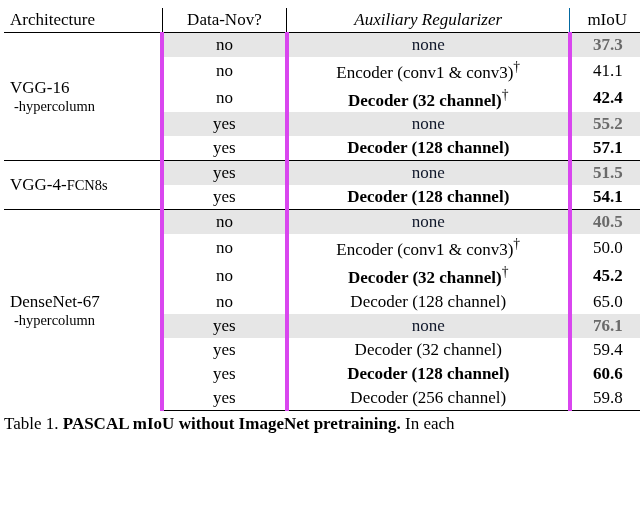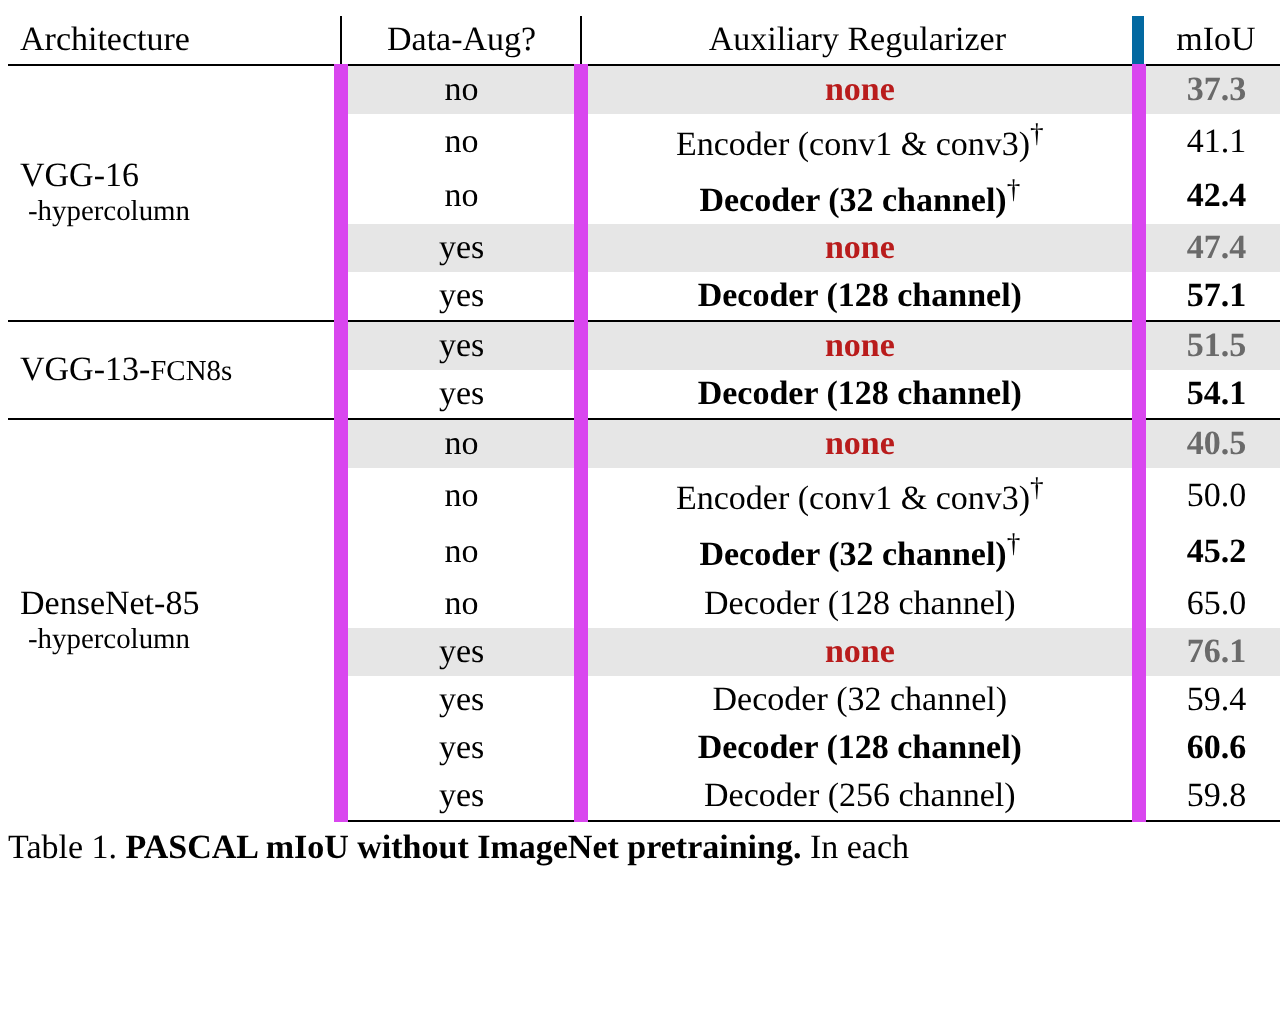--- a/index.html
+++ b/index.html
@@ -26,45 +26,46 @@
     border-bottom: 1px solid #000;
   }
   th.arch-head {
     text-align: left;
     border-right: 1px solid #000;
   }
   th.aug-head {
     border-right: 1px solid #000;
   }
   th.reg-head {
-    border-right: 6px solid #0369a1;
+    border-right: 1px solid #0369a1;
+    font-style: italic;
   }
   td.sep-left {
-    border-left: 7px solid #d946ef;
+    border-left: 4px solid #d946ef;
   }
   td.arch-col {
     text-align: left;
     border-right: 1px solid #000;
   }
   tr.group-border td {
     border-bottom: 1px solid #000;
   }
   td.group-border-arch {
     border-bottom: 1px solid #000;
   }
   tr.hl td:not(.arch-col) {
     background: #e6e6e6;
   }
   tr.hl td.miou {
     color: #6a6a6a;
     font-weight: bold;
   }
   tr.hl td.reg {
-    color: #b91c1c;
-    font-weight: bold;
+    color: #0f172a;
+    font-weight: normal;
   }
   .bold {
     font-weight: bold;
   }
   sup.dag {
     font-size: 0.8em;
   }
   .arch-main {
     display: block;
   }
@@ -90,21 +91,21 @@
     font-weight: bold;
   }
 </style>
 </head>
 <body>
 
 <table>
   <thead>
     <tr>
       <th class="arch-head">Architecture</th>
-      <th class="aug-head">Data-Aug?</th>
+      <th class="aug-head">Data-Nov?</th>
       <th class="reg-head">Auxiliary Regularizer</th>
       <th>mIoU</th>
     </tr>
   </thead>
   <tbody>
 
   <tr class="hl">
         <td class="arch-col group-border-arch" rowspan="5">
           <span class="arch-main">VGG-16</span>
           <span class="arch-sub">-hypercolumn</span>
@@ -119,41 +120,41 @@
         <td class="sep-left miou"><span>41.1</span></td>
       </tr>
       <tr>
         <td class="sep-left">no</td>
         <td class="sep-left reg"><span class="bold">Decoder (32 channel)</span><sup class="dag">†</sup></td>
         <td class="sep-left miou"><span class="bold">42.4</span></td>
       </tr>
       <tr class="hl">
         <td class="sep-left">yes</td>
         <td class="sep-left reg"><span>none</span></td>
-        <td class="sep-left miou"><span>47.4</span></td>
+        <td class="sep-left miou"><span>55.2</span></td>
       </tr>
       <tr class="group-border">
         <td class="sep-left">yes</td>
         <td class="sep-left reg"><span class="bold">Decoder (128 channel)</span></td>
         <td class="sep-left miou"><span class="bold">57.1</span></td>
       </tr>
       <tr class="hl">
-        <td class="arch-col group-border-arch" rowspan="2"><span>VGG-13-</span><span class="fcn-sub">FCN8s</span></td>
+        <td class="arch-col group-border-arch" rowspan="2"><span>VGG-4-</span><span class="fcn-sub">FCN8s</span></td>
         <td class="sep-left">yes</td>
         <td class="sep-left reg"><span>none</span></td>
         <td class="sep-left miou"><span>51.5</span></td>
       </tr>
       <tr class="group-border">
         <td class="sep-left">yes</td>
         <td class="sep-left reg"><span class="bold">Decoder (128 channel)</span></td>
         <td class="sep-left miou"><span class="bold">54.1</span></td>
       </tr>
       <tr class="hl">
         <td class="arch-col" rowspan="8">
-          <span class="arch-main">DenseNet-85</span>
+          <span class="arch-main">DenseNet-67</span>
           <span class="arch-sub">-hypercolumn</span>
         </td>
         <td class="sep-left">no</td>
         <td class="sep-left reg"><span>none</span></td>
         <td class="sep-left miou"><span>40.5</span></td>
       </tr>
       <tr>
         <td class="sep-left">no</td>
         <td class="sep-left reg"><span>Encoder (conv1 &amp; conv3)</span><sup class="dag">†</sup></td>
         <td class="sep-left miou"><span>50.0</span></td>

